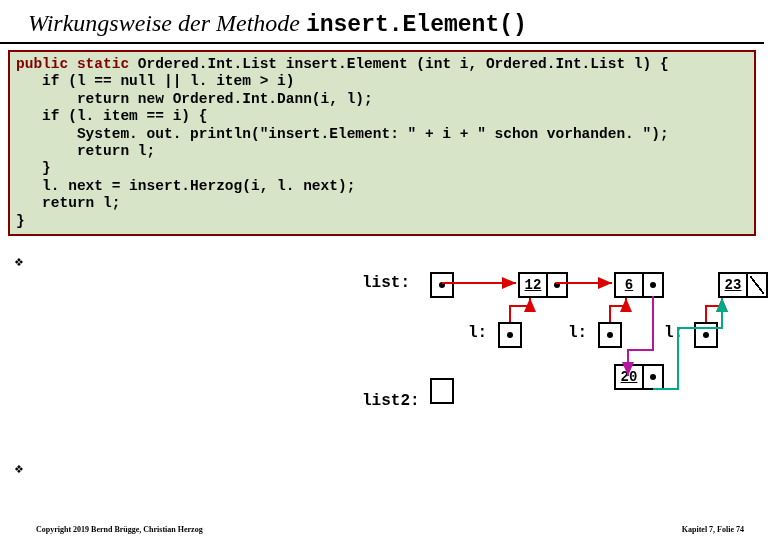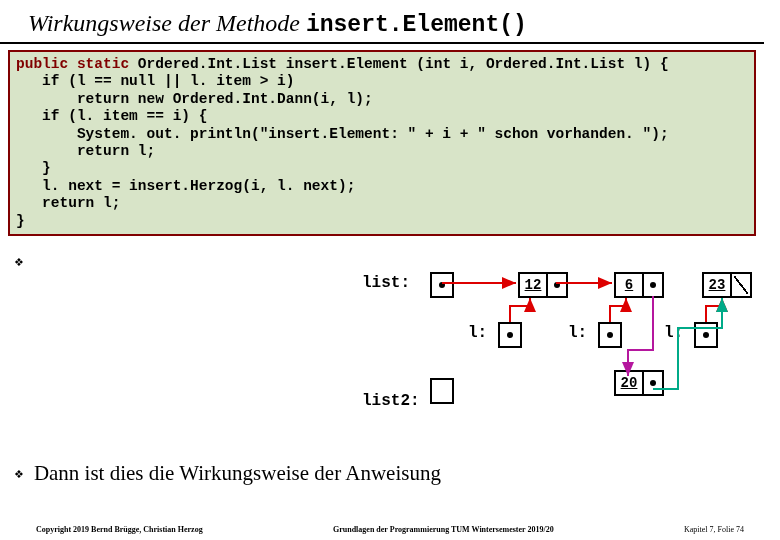--- a/index.html
+++ b/index.html
@@ -143,21 +143,21 @@
     left: 0;
     width: 780px;
     font-size: 8px;
     display: flex;
     justify-content: space-between;
     padding: 0 36px;
     box-sizing: border-box;
   }
   .footer .left { font-weight: bold; }
   .footer .mid { font-weight: bold; }
-  .footer .right { font-weight: normal; }
+  .footer .right { font-weight: bold; }
 </style>
 </head>
 <body>
 
 <div class="slide">
 
   <div class="title">
     <span>Wirkungsweise der Methode </span><span class="mono">insert.Element()</span>
   </div>
   <div class="title-underline"></div>
@@ -204,26 +204,26 @@
       <div class="cell-ptr">
           <span class="dot"></span>
         </div>
     </div>
     <div class="node" style="left:252px; top:4px;">
       <div class="cell-val">6</div>
       <div class="cell-ptr">
           <span class="dot"></span>
         </div>
     </div>
-    <div class="node" style="left:340px; top:4px;">
+    <div class="node" style="left:356px; top:4px;">
       <div class="cell-val">23</div>
       <div class="cell-ptr slash"></div>
     </div>
 
-    <div class="node" style="left:252px; top:102px;">
+    <div class="node" style="left:252px; top:96px;">
       <div class="cell-val">20</div>
       <div class="cell-ptr">
           <span class="dot"></span>
         </div>
     </div>
 
     <svg class="arrows">
       <defs>
         <marker id="ah" markerWidth="8" markerHeight="8" refX="7" refY="3" orient="auto">
           <path d="M0,0 L7,3 L0,6 Z" fill="#d00"></path>
@@ -247,22 +247,20 @@
       <path d="M344,54 L344,38 L360,38 L360,30" stroke="#d00" stroke-width="2" fill="none" marker-end="url(#ah)"></path>
 
       <path d="M291,28 L291,82 L266,82 L266,108" stroke="#b5179e" stroke-width="2" fill="none" marker-end="url(#ahp)"></path>
 
       <path d="M291,121 L316,121 L316,60 L360,60 L360,30" stroke="#0a8" stroke-width="2" fill="none" marker-end="url(#ahg)"></path>
     </svg>
   </div>
 
   <div class="stmt" style="margin-top:192px;">
     <span class="bullet-icon">❖</span>
-    <span class="bullet-text">Dann ist dies die Wirkungsweise der Anweisung</span>
   </div>
 
   <div class="footer">
     <span class="left">Copyright 2019 Bernd Brügge, Christian Herzog</span>
-    <span class="mid">Grundlagen der Programmierung TUM Wintersemester 2019/20</span>
     <span class="right">Kapitel 7, Folie 74</span>
   </div>
 
 </div>
 
 </body></html>

